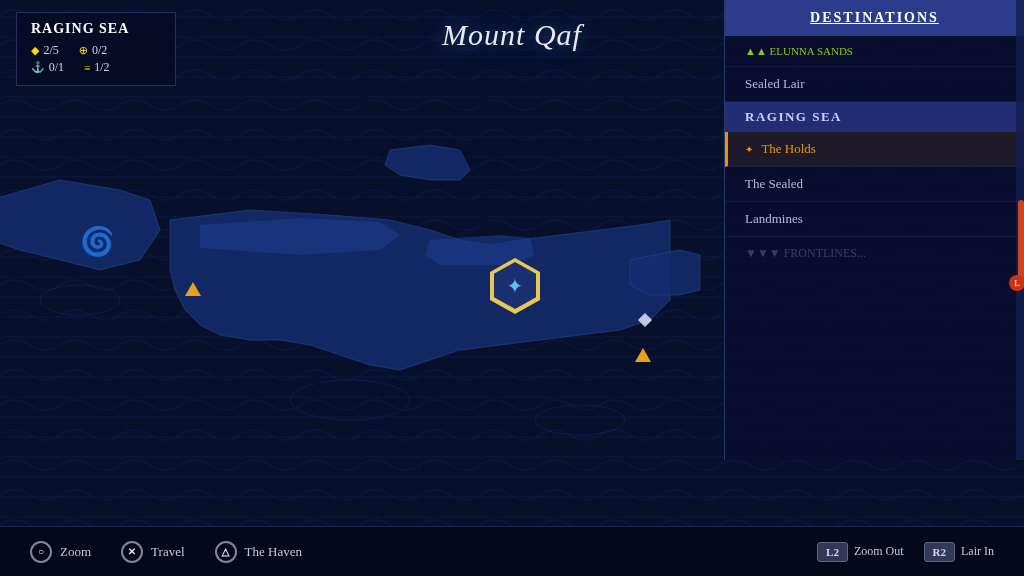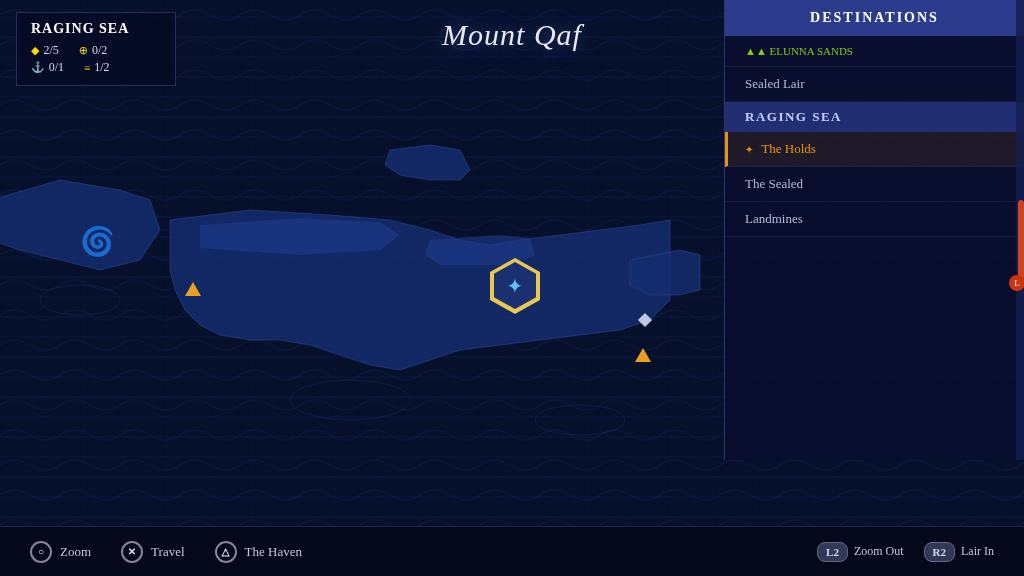--- a/index.html
+++ b/index.html
@@ -119,20 +119,21 @@
 
     #destinations-header {
       background: rgba(60,80,180,0.7);
       padding: 10px 20px;
       text-align: center;
       color: #ffffff;
       font-size: 14px;
       font-weight: bold;
       letter-spacing: 2px;
       text-transform: uppercase;
+      text-decoration: underline;
     }
 
     .dest-list {
       overflow: hidden;
     }
 
     .dest-section-header {
       background: rgba(50,70,160,0.6);
       padding: 7px 20px;
       color: #c8d0ff;
@@ -323,21 +324,21 @@
       align-items: center;
       gap: 6px;
       color: #c0c8e0;
       font-size: 12px;
     }
 
     .bumper-btn {
       background: rgba(80,90,130,0.6);
       border: 1px solid #606880;
       padding: 3px 8px;
-      border-radius: 8px;
+      border-radius: 3px;
       color: #d0d8f0;
       font-size: 11px;
       font-weight: bold;
     }
 
     
     .dest-item-truncated {
       padding: 9px 20px;
       color: #b0bce0;
       font-size: 13px;
@@ -466,20 +467,23 @@
     <div class="dest-item active">
       <span class="dest-marker">✦</span>
       <span>The Holds</span>
     </div>
     <div class="dest-item">
       <span>The Sealed</span>
     </div>
     <div class="dest-item">
       <span>Landmines</span>
     </div>
+    <div class="dest-item-partial" style="color:#607098; font-size:12px;">
+      ▼▼▼ FRONTLINES...
+    </div>
   </div>
 
   <div id="scroll-bar">
     <div id="scroll-thumb"></div>
     <div id="scroll-indicator-icon" style="color:white; font-size:9px;">L</div>
   </div>
 </div>
 
 <div id="bottom-bar">
   <div class="bottom-actions">

